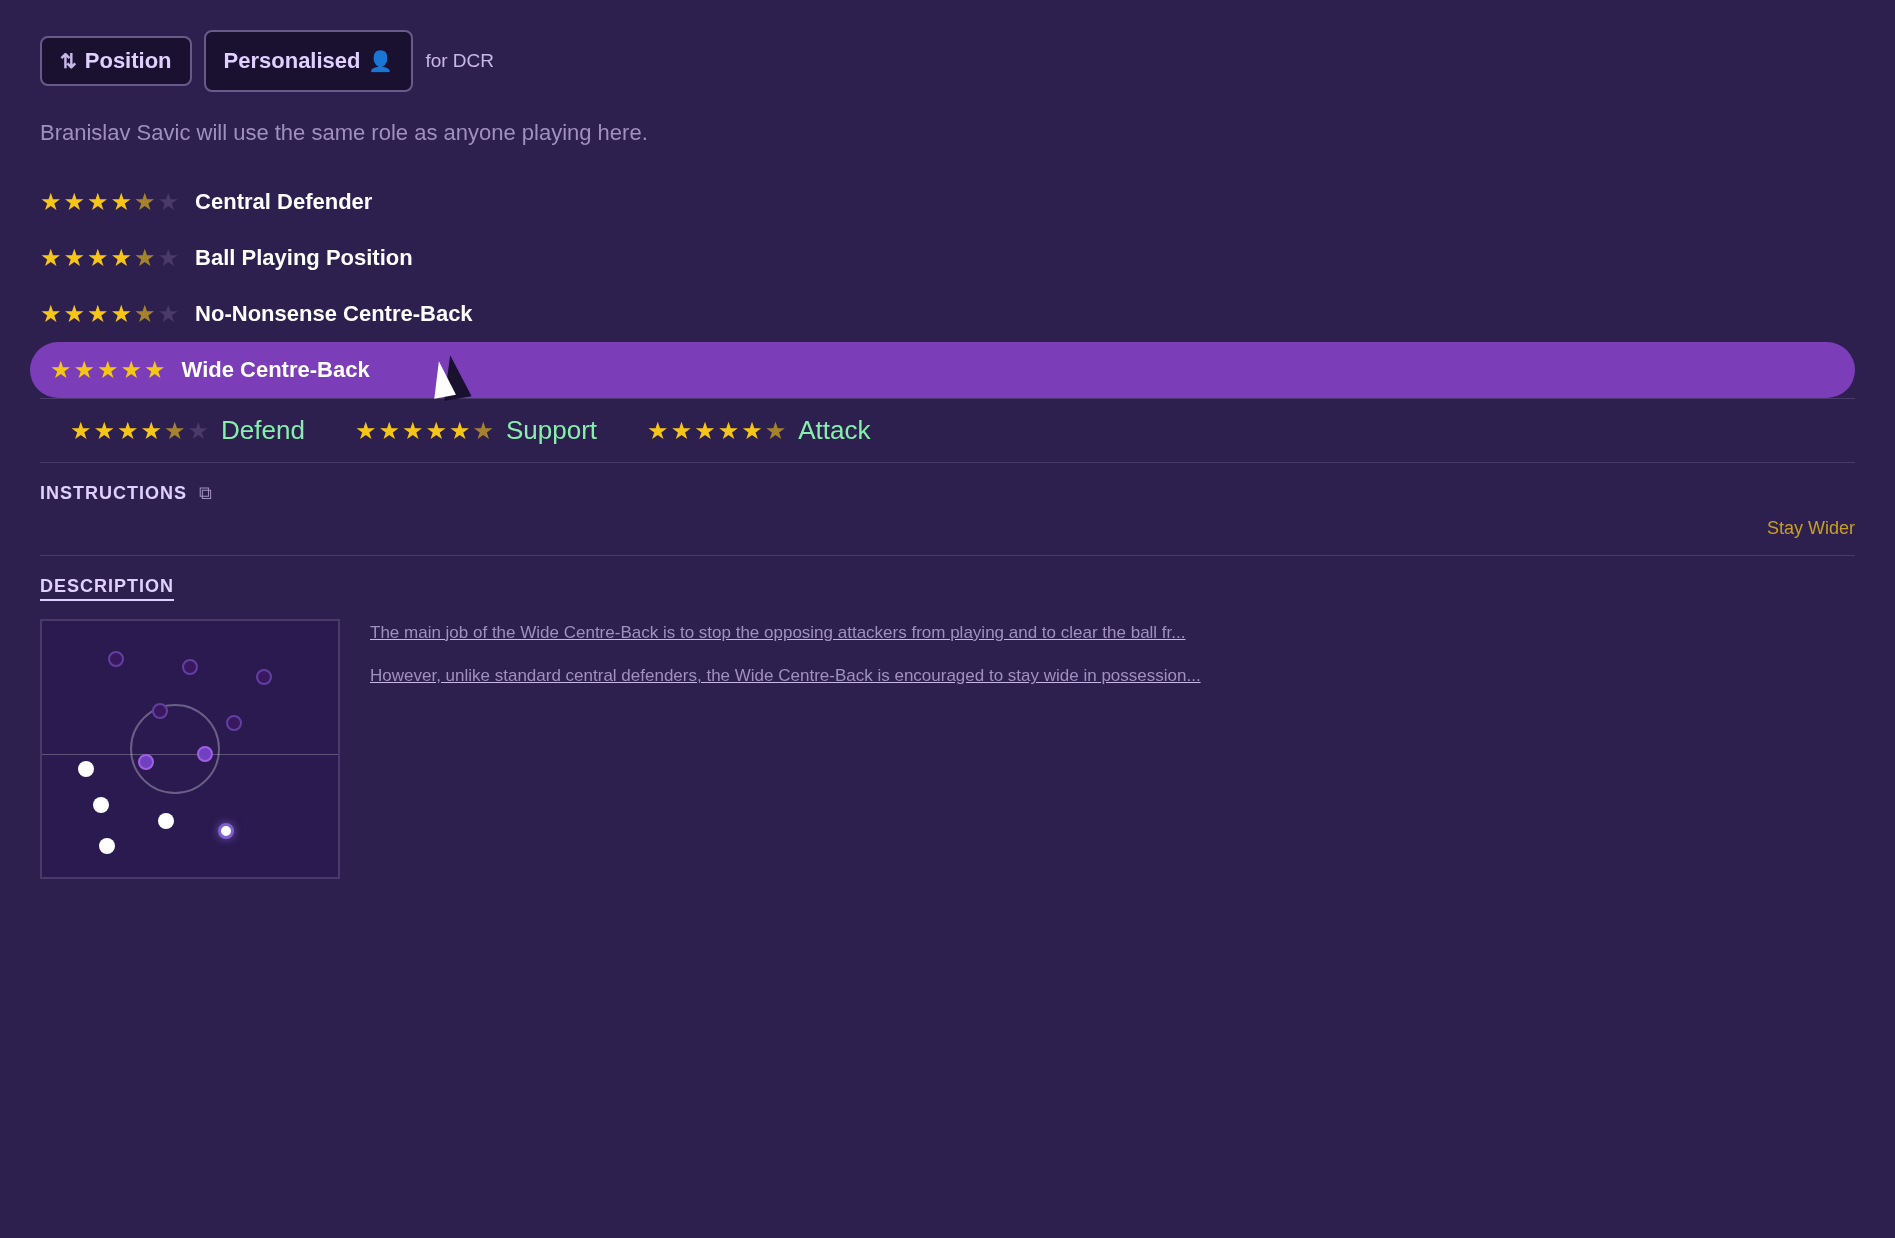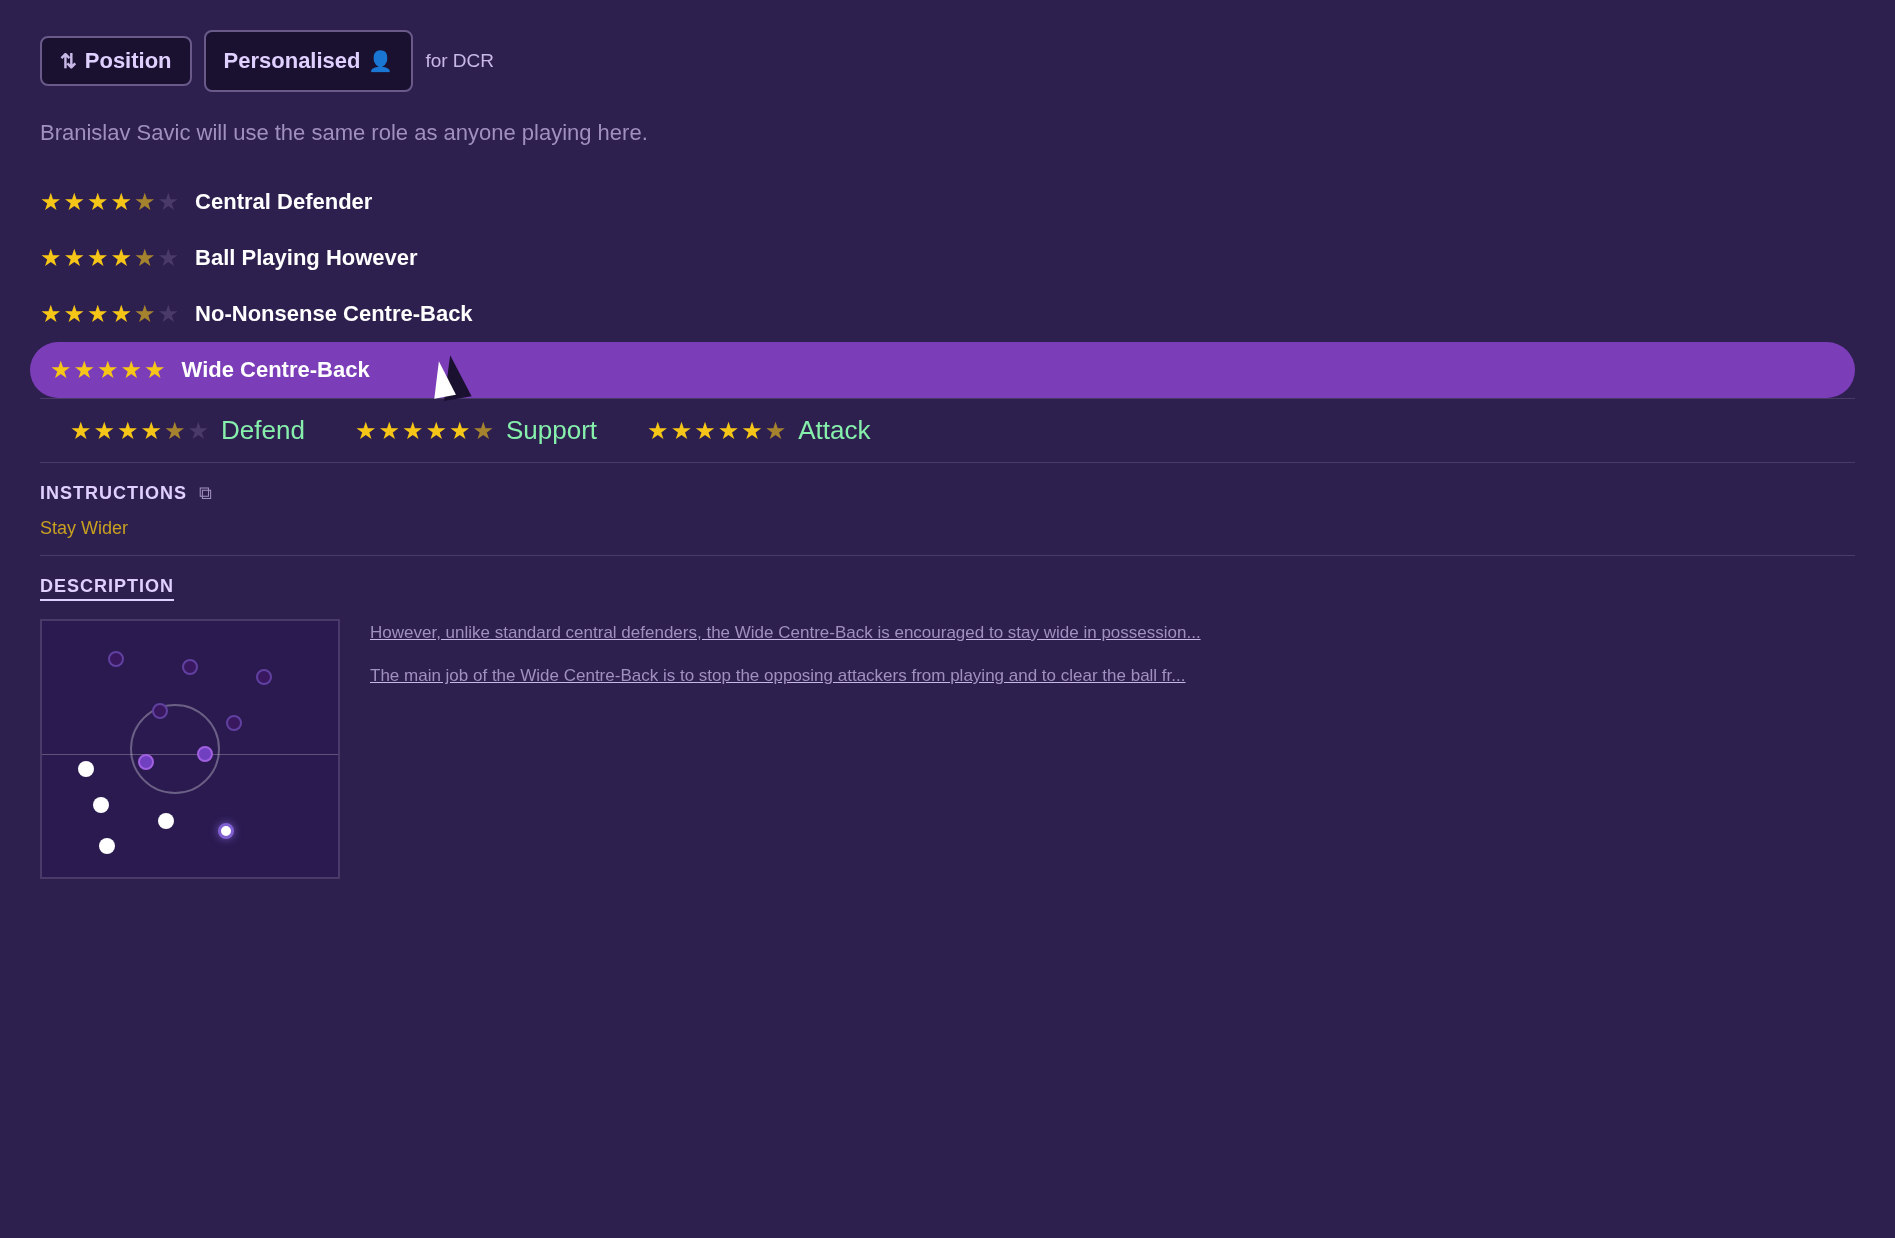--- a/index.html
+++ b/index.html
@@ -148,20 +148,21 @@
       font-size: 26px;
       color: #86efac;
       font-weight: 500;
     }
 
     
     .instructions-section {
       padding: 20px 0 16px 0;
       border-bottom: 1px solid #4a3a6a;
       margin-bottom: 0;
+      text-align: right;
     }
 
     .instructions-header {
       display: flex;
       align-items: center;
       gap: 12px;
       margin-bottom: 14px;
     }
 
     .instructions-title {
@@ -316,21 +317,21 @@
 
     <div class="role-item">
       <div class="stars">
         <span class="star">★</span>
         <span class="star">★</span>
         <span class="star">★</span>
         <span class="star">★</span>
         <span class="star half">★</span>
         <span class="star empty">★</span>
       </div>
-      <span class="role-name">Ball Playing However</span>
+      <span class="role-name">Ball Playing Position</span>
     </div>
 
     <div class="role-item">
       <div class="stars">
         <span class="star">★</span>
         <span class="star">★</span>
         <span class="star">★</span>
         <span class="star">★</span>
         <span class="star half">★</span>
         <span class="star empty">★</span>
@@ -417,22 +418,22 @@
         <div class="player-dot white" style="left:15%;top:58%;"></div>
         <div class="player-dot purple" style="left:35%;top:55%;"></div>
         <div class="player-dot purple" style="left:55%;top:52%;"></div>
         <div class="player-dot white" style="left:20%;top:72%;"></div>
         <div class="player-dot white" style="left:42%;top:78%;"></div>
         <div class="player-dot selected" style="left:62%;top:82%;"></div>
         <div class="player-dot white" style="left:22%;top:88%;"></div>
       </div>
 
       <div class="description-text">
+        <p class="description-para">The main job of the Wide Centre-Back is to stop the opposing attackers from playing and to clear the ball fr...</p>
         <p class="description-para">However, unlike standard central defenders, the Wide Centre-Back is encouraged to stay wide in possession...</p>
-        <p class="description-para">The main job of the Wide Centre-Back is to stop the opposing attackers from playing and to clear the ball fr...</p>
       </div>
     </div>
   </div>
 
 </div>
 
 <div class="cursor-overlay" style="left: 440px; top: 355px;">
   <div style="
     width: 0;
     height: 0;

